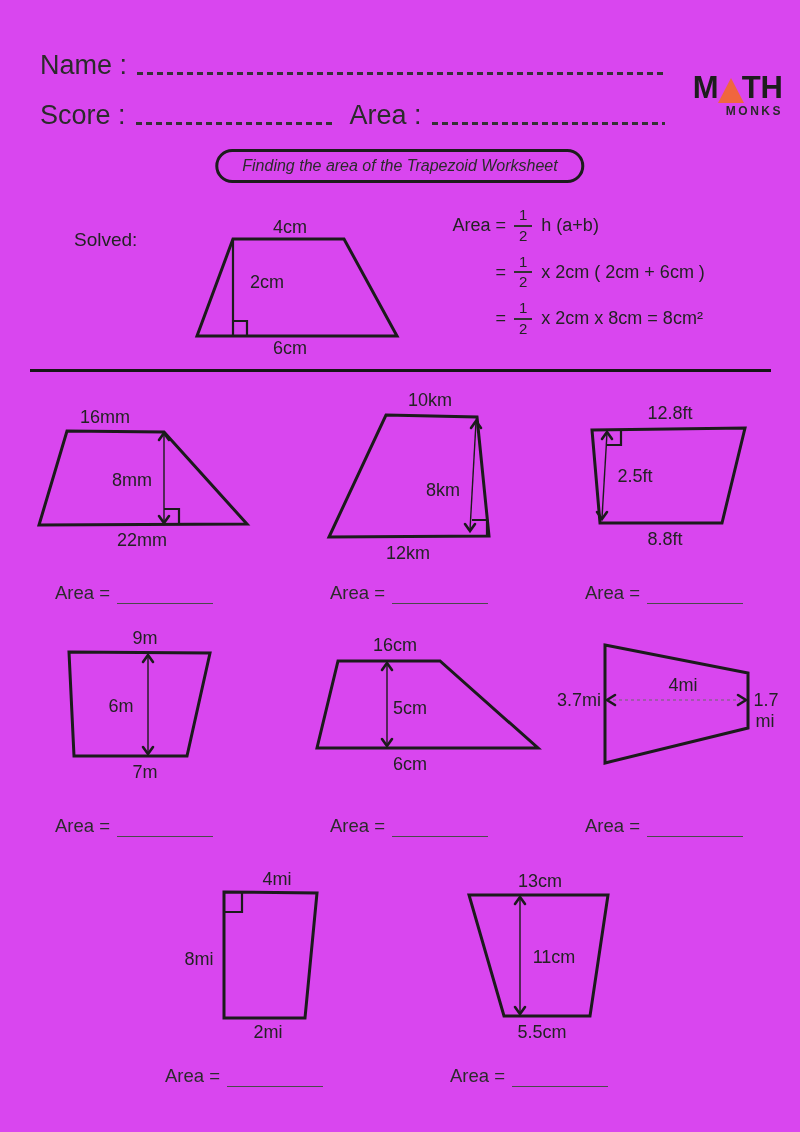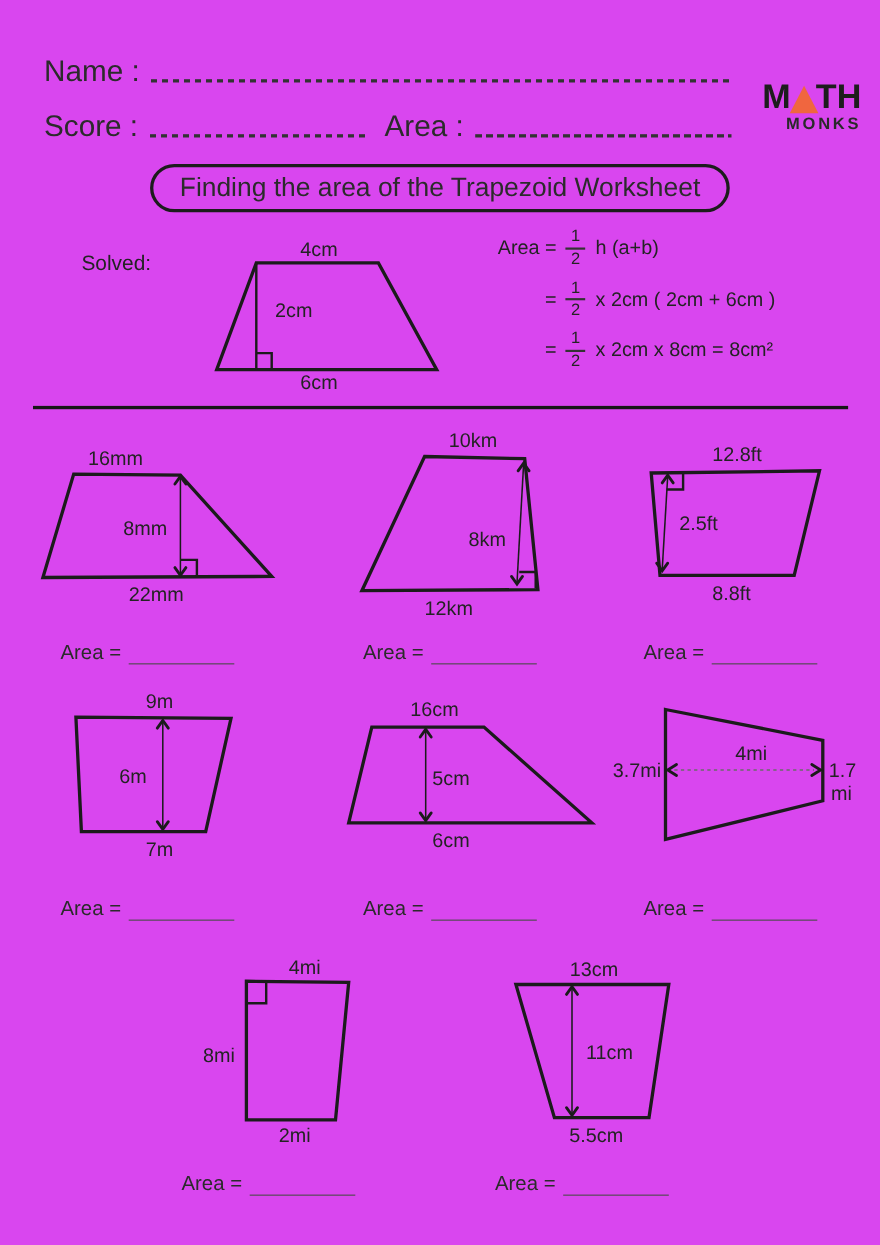--- a/index.html
+++ b/index.html
@@ -13,26 +13,26 @@
   .dash-line { height: 3px; align-self: flex-end; margin: 0 0 6px 10px;
                background: repeating-linear-gradient(90deg, #333 0 6px, transparent 6px 10px); }
   .dash-grow { flex: 1; }
   .dash-fix  { width: 200px; }
   .score-row .hdr-label.date { margin-left: 14px; }
 
   
   .logo { position: absolute; left: 688px; top: 72px; width: 95px; text-align: right; }
   .logo-top { display: flex; align-items: flex-end; justify-content: flex-end; font-size: 31px; font-weight: 700; color: #1d1d1d; letter-spacing: 0; line-height: 1; }
   .logo-tri { width: 0; height: 0; border-left: 13px solid transparent; border-right: 13px solid transparent; border-bottom: 25px solid #f0663f; margin: 0 -2px 0 -1px; }
-  .logo-sub { font-size: 15px; font-weight: 700; letter-spacing: 2.5px; color: #2a2a2a; margin-top: 1px; }
+  .logo-sub { font-size: 12px; font-weight: 700; letter-spacing: 2.5px; color: #2a2a2a; margin-top: 1px; }
 
   
   .title-box { position: absolute; left: 400px; top: 149px; transform: translateX(-50%);
                border: 3px solid #1c1c1c; border-radius: 26px; padding: 5px 24px; white-space: nowrap; }
-  .title-text { font-size: 24px; color: #2b2b2b; }
+  .title-text { font-size: 16px; color: #2b2b2b; font-style: italic; }
 
   
   .solved-label { position: absolute; left: 74px; top: 219px; font-size: 19px; margin-top: 10px; }
   .formula { position: absolute; left: 448px; top: 206px; }
   .f-line { display: flex; align-items: center; margin-bottom: 7px; font-size: 18px; }
   .f-prefix { width: 58px; text-align: right; margin-right: 8px; }
   .fraction { display: inline-block; text-align: center; font-size: 15px; line-height: 1.25; }
   .fraction .num { display: block; border-bottom: 2px solid #333; padding: 0 5px; }
   .fraction .den { display: block; }
   .f-suffix { margin-left: 9px; white-space: nowrap; }

